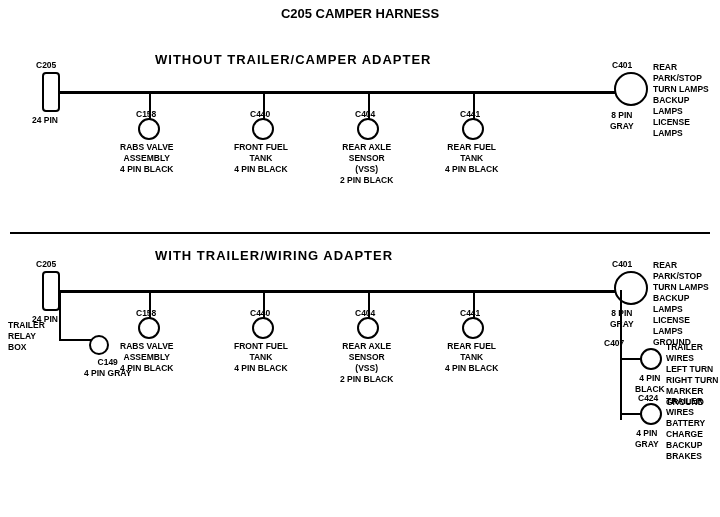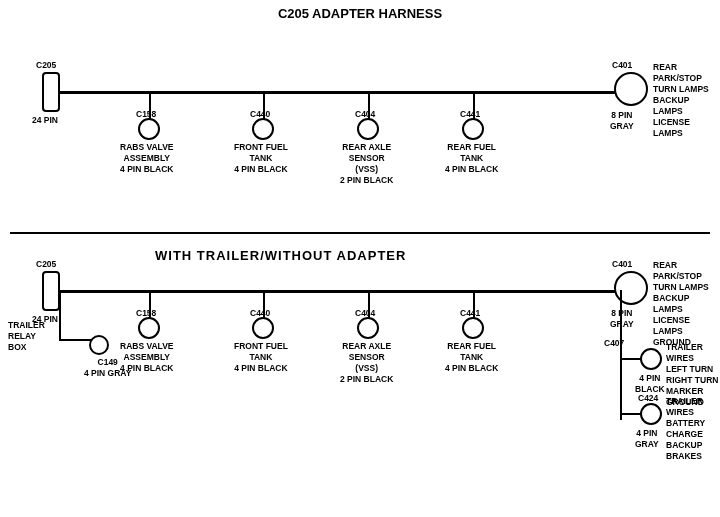--- a/index.html
+++ b/index.html
@@ -79,23 +79,24 @@
       font-size: 13px;
       font-weight: bold;
     }
   </style>
 </head>
 <body>
 
 <div class="diagram">
 
   <div style="position:absolute; top:6px; left:0; width:720px; text-align:center;">
-    <span class="title-text">C205 ADAPTER HARNESS</span>
+    <span class="title-text">C205 CAMPER HARNESS</span>
   </div>
 
+  <div class="section-label" style="top:52px; left:155px;">WITHOUT TRAILER/CAMPER ADAPTER</div>
 
   <div class="hline" style="top:91px; left:58px; width:572px;"></div>
 
   <div class="rect-connector" style="top:72px; left:42px; width:18px; height:40px;"></div>
   <div class="conn-label" style="top:60px; left:36px;">C205</div>
   <div class="conn-label" style="top:115px; left:32px;">24 PIN</div>
 
   <div class="connector" style="top:72px; left:614px; width:34px; height:34px;"></div>
   <div class="conn-label" style="top:60px; left:612px;">C401</div>
   <div class="conn-label" style="top:110px; left:610px;">8 PIN<br>GRAY</div>
@@ -117,21 +118,21 @@
   <div class="conn-label" style="top:109px; left:355px;">C404</div>
   <div class="conn-label" style="top:142px; left:340px; text-align:center;">REAR AXLE<br>SENSOR<br>(VSS)<br>2 PIN BLACK</div>
 
   <div class="vline" style="top:91px; left:473px; height:28px;"></div>
   <div class="connector" style="top:118px; left:462px; width:22px; height:22px;"></div>
   <div class="conn-label" style="top:109px; left:460px;">C441</div>
   <div class="conn-label" style="top:142px; left:445px; text-align:center;">REAR FUEL<br>TANK<br>4 PIN BLACK</div>
 
   <div class="divider" style="top:232px; left:10px; width:700px;"></div>
 
-  <div class="section-label" style="top:248px; left:155px;">WITH TRAILER/WITHOUT ADAPTER</div>
+  <div class="section-label" style="top:248px; left:155px;">WITH TRAILER/WIRING ADAPTER</div>
 
   <div class="hline" style="top:290px; left:58px; width:572px;"></div>
 
   <div class="rect-connector" style="top:271px; left:42px; width:18px; height:40px;"></div>
   <div class="conn-label" style="top:259px; left:36px;">C205</div>
   <div class="conn-label" style="top:314px; left:32px;">24 PIN</div>
 
   <div class="vline" style="top:290px; left:59px; height:50px;"></div>
   <div class="hline" style="top:339px; left:59px; width:42px; height:2px;"></div>
   <div class="conn-label" style="top:320px; left:8px; text-align:left; font-weight:bold;">TRAILER<br>RELAY<br>BOX</div>

